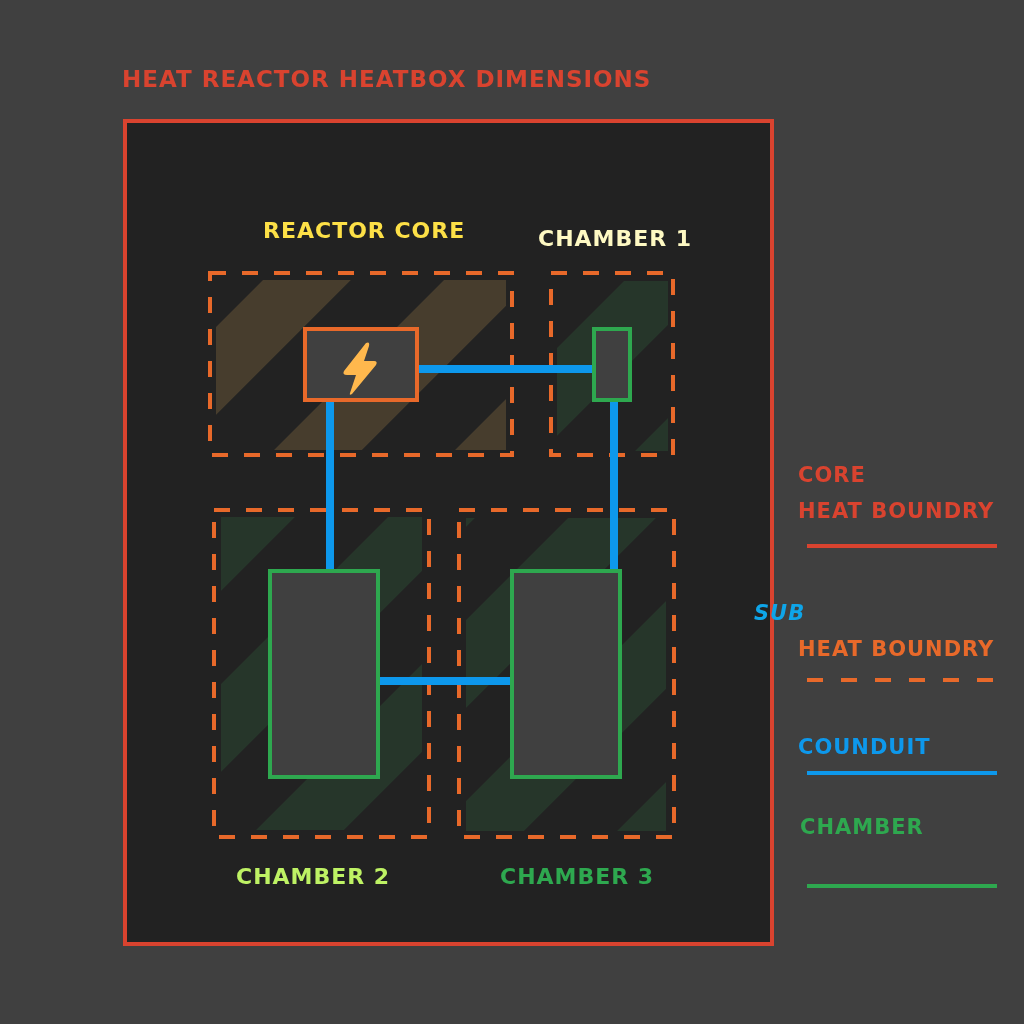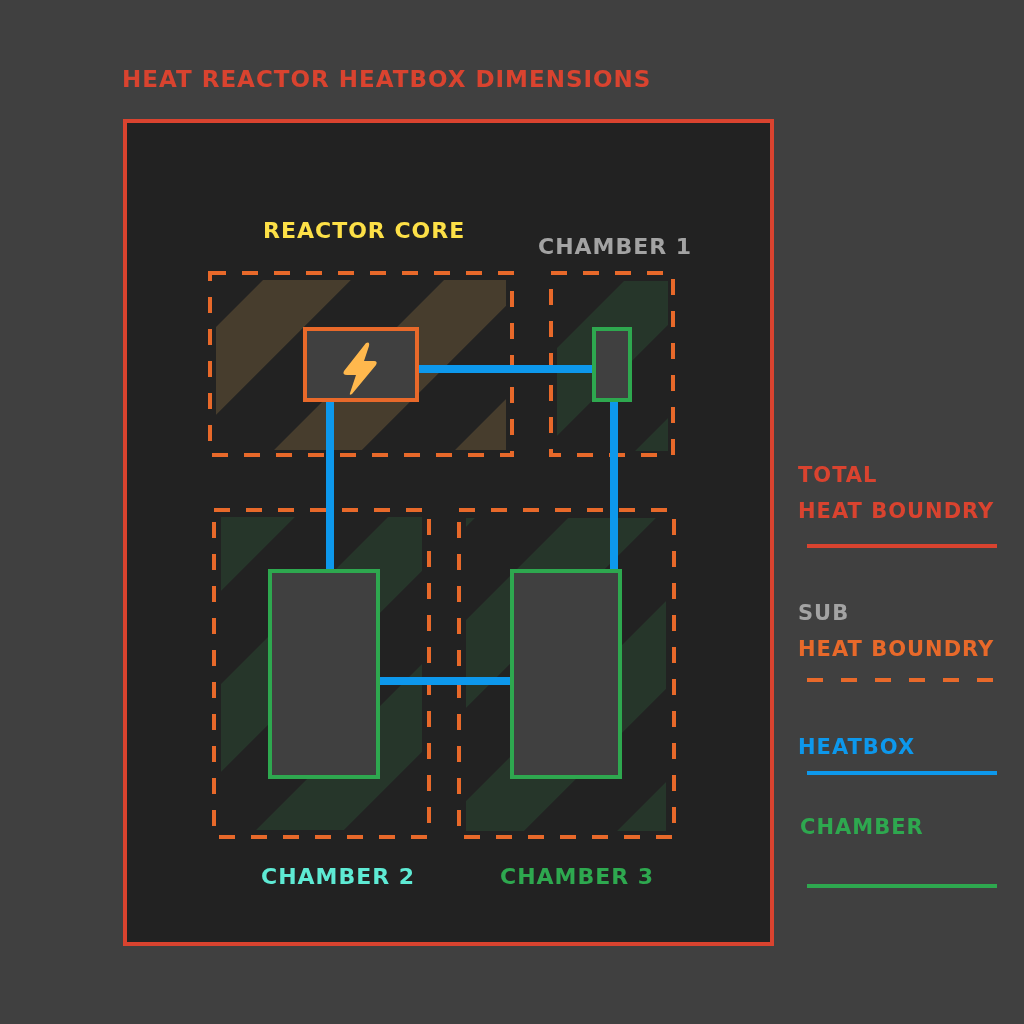--- a/index.html
+++ b/index.html
@@ -26,28 +26,28 @@
       left: 0;
       top: 0;
     }
     .title {
       left: 122px;
       top: 68px;
       font-size: 23px;
       color: #d9432f;
     }
     .lbl-core { left: 263px; top: 220px; font-size: 22px; color: #fde047; }
-    .lbl-c1 { left: 538px; top: 236px; font-size: 22px; color: #a3a3a3; text-align: right; }
-    .lbl-c2 { left: 261px; top: 866px; font-size: 22px; color: #5eead4; }
+    .lbl-c1 { left: 538px; top: 228px; font-size: 22px; color: #fef9c3; text-align: right; }
+    .lbl-c2 { left: 236px; top: 866px; font-size: 22px; color: #bef264; }
     .lbl-c3 { left: 500px; top: 866px; font-size: 22px; color: #2ea84f; text-align: center; }
 
     .legend-text { font-size: 21px; }
     .lg-total-1 { left: 798px; top: 465px; color: #d9432f; }
     .lg-total-2 { left: 798px; top: 501px; color: #d9432f; }
-    .lg-sub-1 { left: 798px; top: 603px; color: #a3a3a3; }
+    .lg-sub-1 { left: 754px; top: 603px; color: #0ea5e9; font-style: italic; }
     .lg-sub-2 { left: 798px; top: 639px; color: #e8692a; }
     .lg-conduit { left: 798px; top: 737px; color: #0d98ec; }
     .lg-chamber { left: 800px; top: 817px; color: #2ea84f; }
   </style>
 </head>
 <body>
 
 <svg id="diagram-svg" width="1024" height="1024" viewBox="0 0 1024 1024">
   <defs>
     <pattern id="stripe-core" patternUnits="userSpaceOnUse" width="128" height="128" patternTransform="rotate(45)">
@@ -101,19 +101,19 @@
 </svg>
 
 <div class="label title">HEAT REACTOR HEATBOX DIMENSIONS</div>
 
 <div class="label lbl-core">REACTOR CORE</div>
 <div class="label lbl-c1">CHAMBER 1</div>
 <div class="label lbl-c2">CHAMBER 2</div>
 <div class="label lbl-c3">CHAMBER 3</div>
 
 <div>
-  <div class="label legend-text lg-total-1">TOTAL</div>
+  <div class="label legend-text lg-total-1">CORE</div>
   <div class="label legend-text lg-total-2">HEAT BOUNDRY</div>
   <div class="label legend-text lg-sub-1">SUB</div>
   <div class="label legend-text lg-sub-2">HEAT BOUNDRY</div>
-  <div class="label legend-text lg-conduit">HEATBOX</div>
+  <div class="label legend-text lg-conduit">COUNDUIT</div>
   <div class="label legend-text lg-chamber">CHAMBER</div>
 </div>
 
 </body></html>

